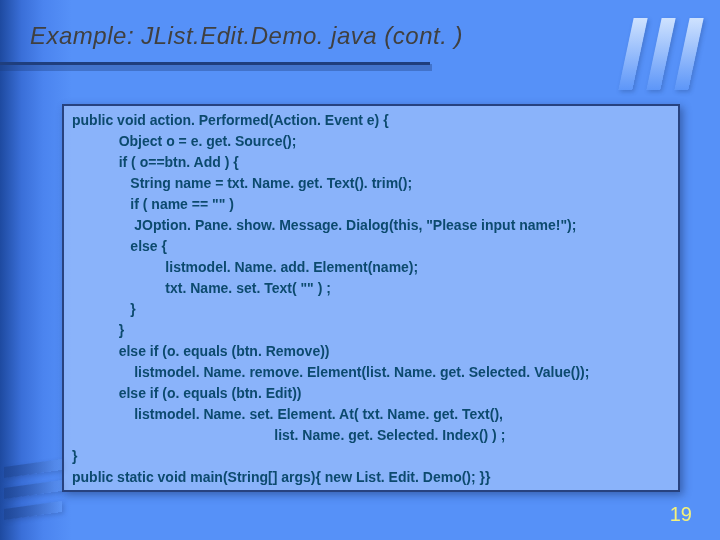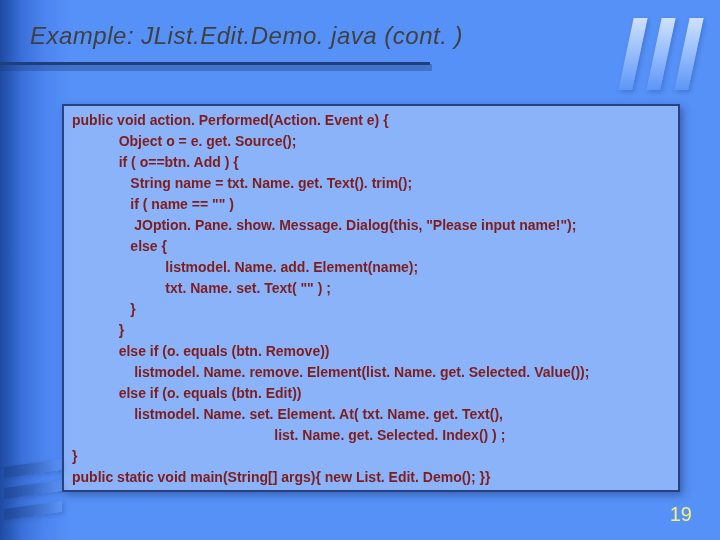--- a/index.html
+++ b/index.html
@@ -68,21 +68,21 @@
     left: 62px;
     width: 618px;
     height: 388px;
     background: rgba(235,243,255,0.35);
     border: 2px solid #27427f;
     box-shadow: 3px 3px 8px rgba(20,40,90,0.45);
     padding: 4px 8px 4px 8px;
     font-family: Arial, sans-serif;
     font-size: 14px;
     font-weight: 700;
-    color: #7f1d1d;
+    color: #0c4a6e;
     line-height: 1.5;
     white-space: pre;
     overflow: hidden;
   }
   .pagenum {
     position: absolute;
     right: 28px;
     bottom: 14px;
     color: #f6f17a;
     font-size: 20px;

